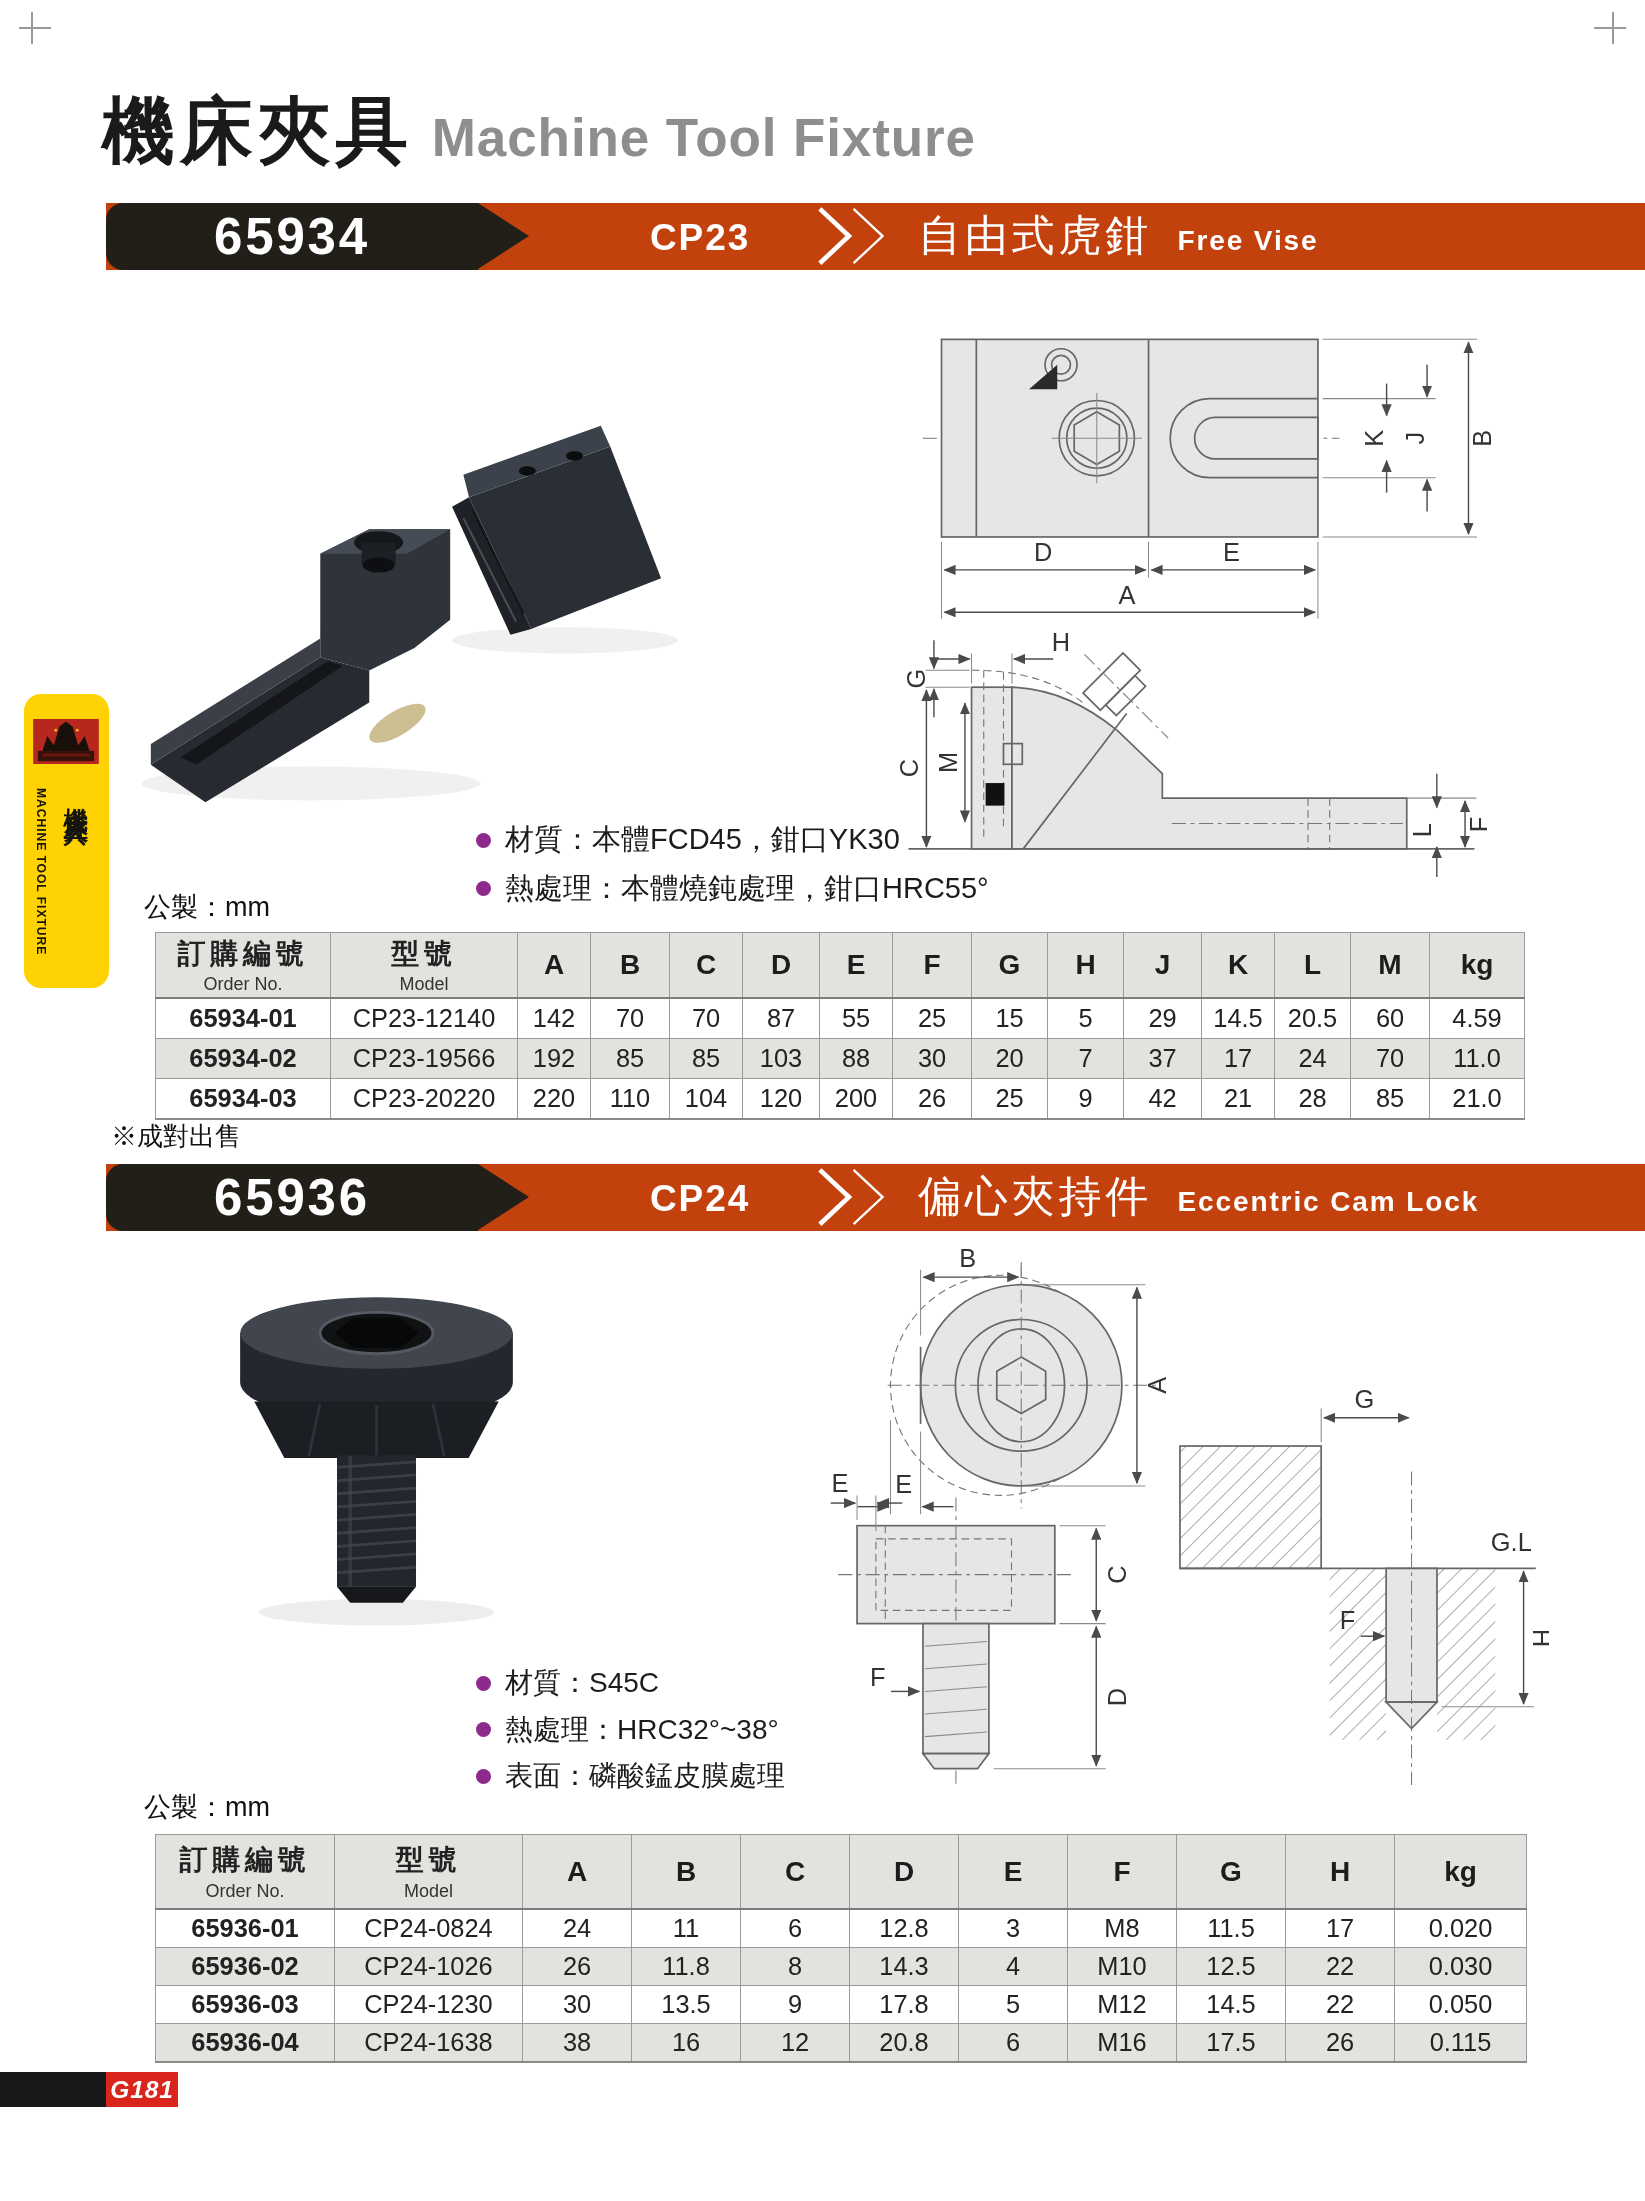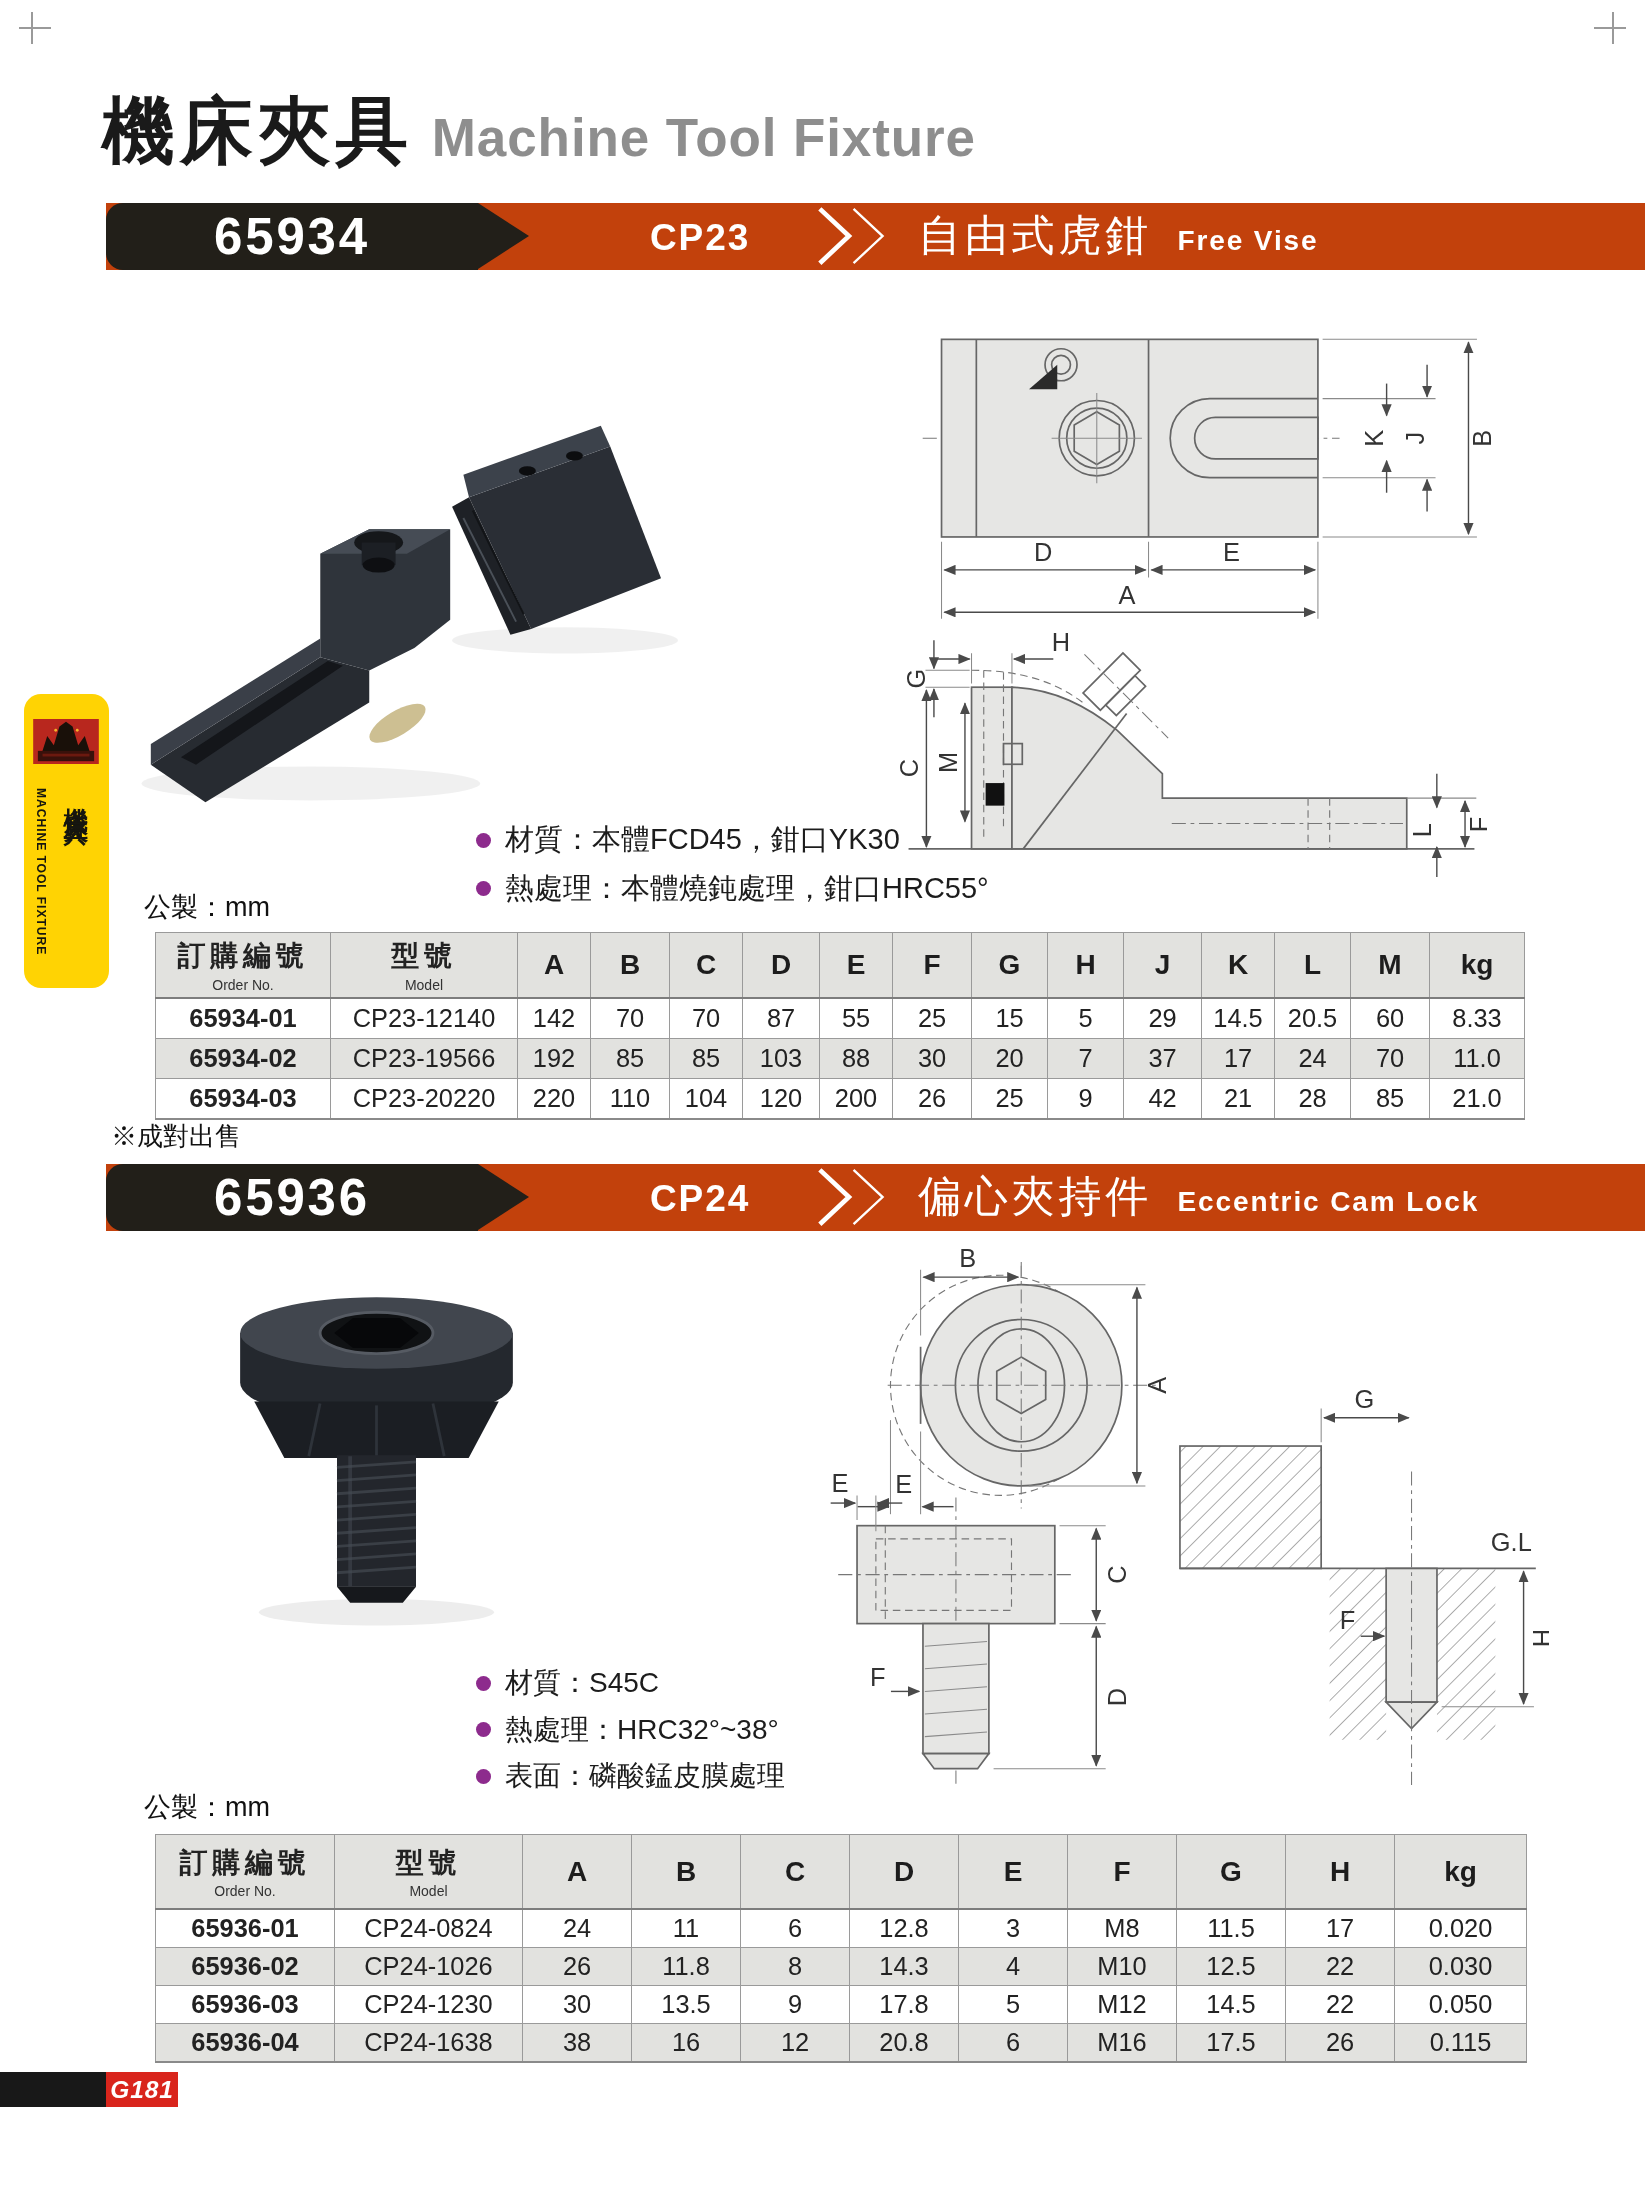--- a/index.html
+++ b/index.html
@@ -37,21 +37,21 @@
   .n2 .note-line{font-size:28px;}
   
   .unit{position:absolute;left:107px;font-size:27px;color:#111;margin-left:37px;}
   .pair-note{position:absolute;left:111px;font-size:26px;color:#111;}
   
   .spec-table{position:absolute;left:155px;border-collapse:collapse;table-layout:fixed;background:#fff;
               border:1.9px solid #999;border-bottom:2.8px solid #8a8a8a;}
   .spec-table th,.spec-table td{border:0.9px solid #9a9a9a;text-align:center;vertical-align:middle;padding:0;}
   .spec-table thead th{background:#e2e2df;border-bottom:2.8px solid #7d7d7d;}
   .th-zh{font-size:28px;font-weight:bold;letter-spacing:4.7px;color:#222;}
-  .th-en{font-size:14px;font-weight:normal;color:#333;margin-top:1.9px;}
+  .th-en{font-size:18px;font-weight:normal;color:#333;margin-top:1.9px;}
   .th-dim{font-size:28px;font-weight:bold;color:#1d1d1d;}
   .spec-table td{font-size:25.4px;color:#222;}
   .t1 thead th{height:64px;} .t2 thead th{height:73px;}
   .t1 td{height:39px;} .t2 td{height:37px;}
   .td-order{font-weight:bold;}
   .spec-table tbody tr:nth-child(even){background:#e2e2df;}
   
   .drw{position:absolute;}
   .out{stroke:#666;stroke-width:1.8;fill:none;}
   .fillg{fill:#e6e6e4;}
@@ -287,21 +287,21 @@
           <td class="td-num">70</td>
           <td class="td-num">87</td>
           <td class="td-num">55</td>
           <td class="td-num">25</td>
           <td class="td-num">15</td>
           <td class="td-num">5</td>
           <td class="td-num">29</td>
           <td class="td-num">14.5</td>
           <td class="td-num">20.5</td>
           <td class="td-num">60</td>
-          <td class="td-num">8.33</td>
+          <td class="td-num">4.59</td>
         </tr>
         <tr>
           <td class="td-order">65934-02</td>
           <td class="td-model">CP23-19566</td>
           <td class="td-num">192</td>
           <td class="td-num">85</td>
           <td class="td-num">85</td>
           <td class="td-num">103</td>
           <td class="td-num">88</td>
           <td class="td-num">30</td>

